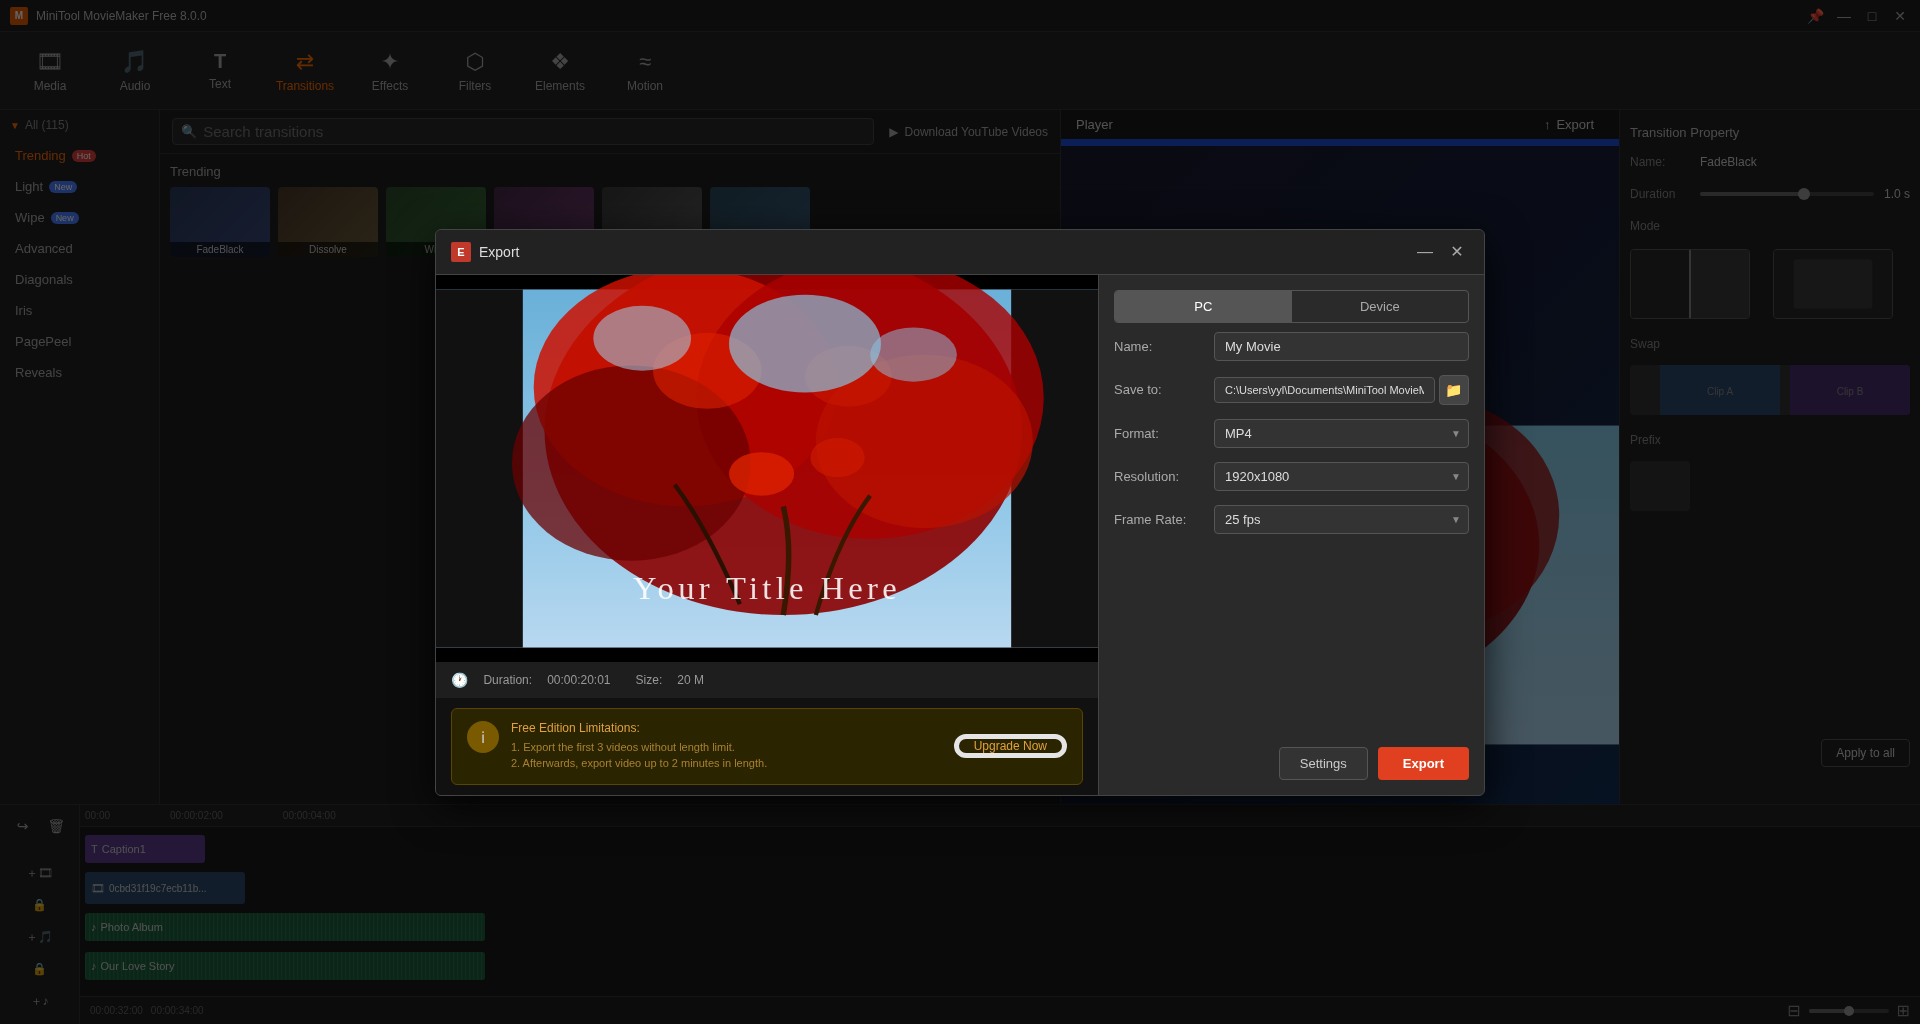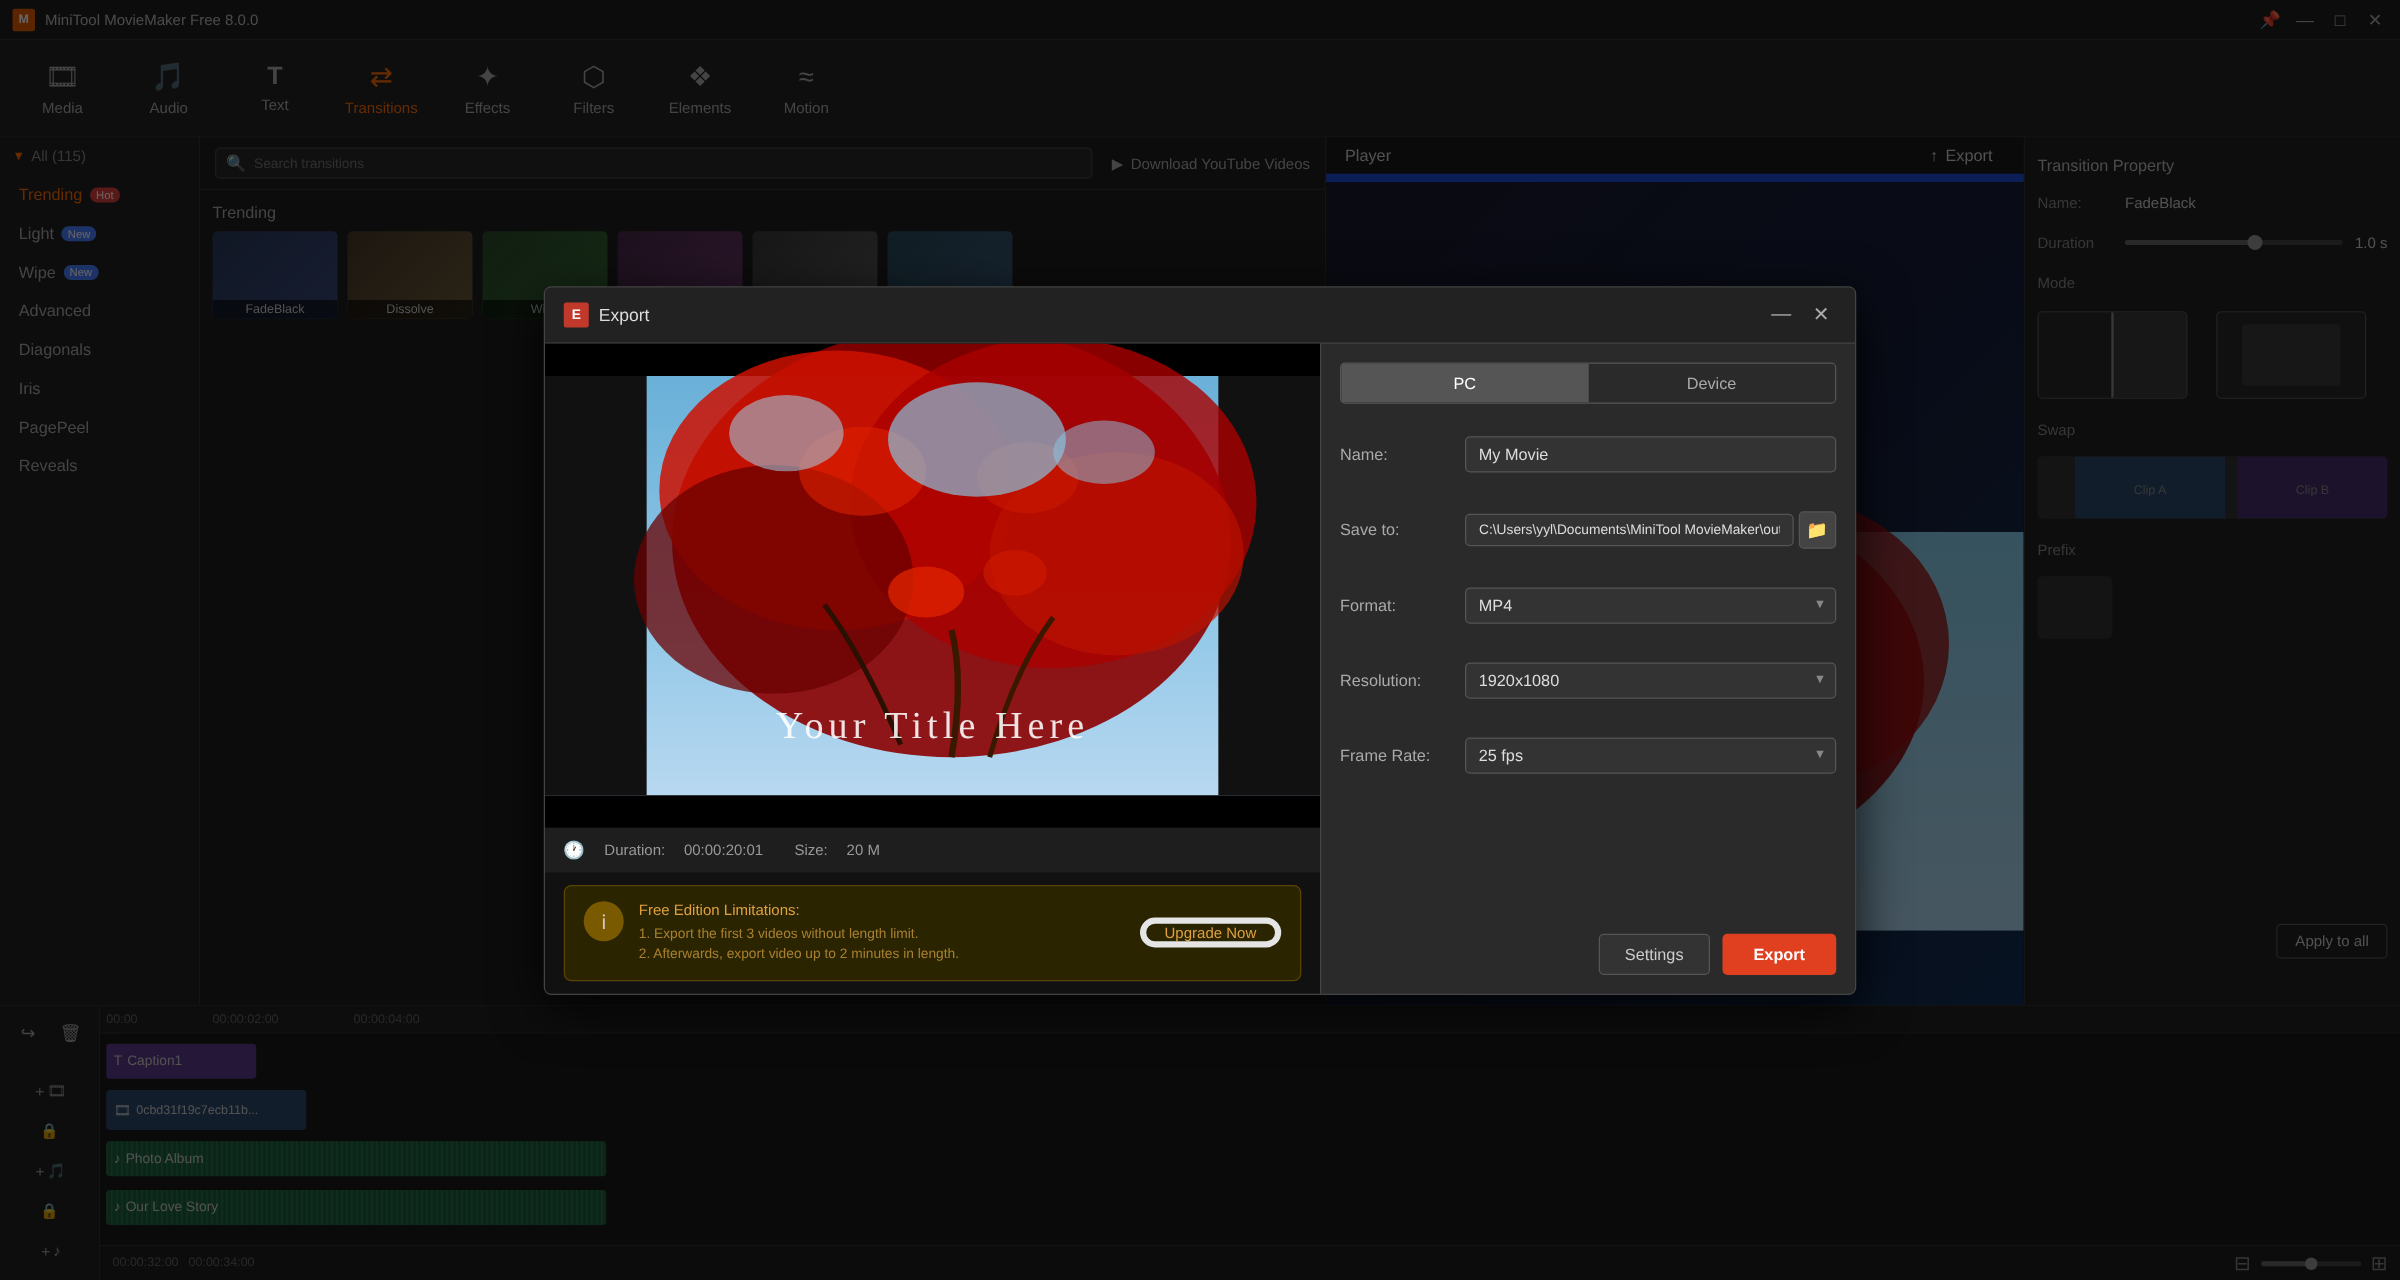--- a/index.html
+++ b/index.html
@@ -163,21 +163,21 @@
       border-radius: 4px;
       padding: 4px 8px;
       gap: 6px;
       flex: 1;
     }
     .search-input {
       background: transparent;
       border: none;
       outline: none;
       color: #aaa;
-      font-size: 11px;
+      font-size: 15px;
       width: 100%;
     }
     .youtube-btn {
       display: flex;
       align-items: center;
       gap: 6px;
       color: #aaa;
       cursor: pointer;
       font-size: 12px;
     }
@@ -506,26 +506,26 @@
       border: 5px solid #e5e5e5;
       color: #e0a040;
       padding: 0 15px;
       border-radius: 12px;
       cursor: pointer;
       font-size: 12px;
       white-space: nowrap;
       align-self: center;
     }
     .modal-settings {
-      width: 428px;
+      width: 386px;
       border-left: 1px solid #444;
       padding: 15px;
       display: flex;
       flex-direction: column;
-      gap: 21px;
+      gap: 4px;
     }
     .tab-row {
       display: flex;
       border: 1px solid #555;
       border-radius: 4px;
       overflow: hidden;
       margin-bottom: 5px;
     }
     .tab-btn {
       flex: 1;

